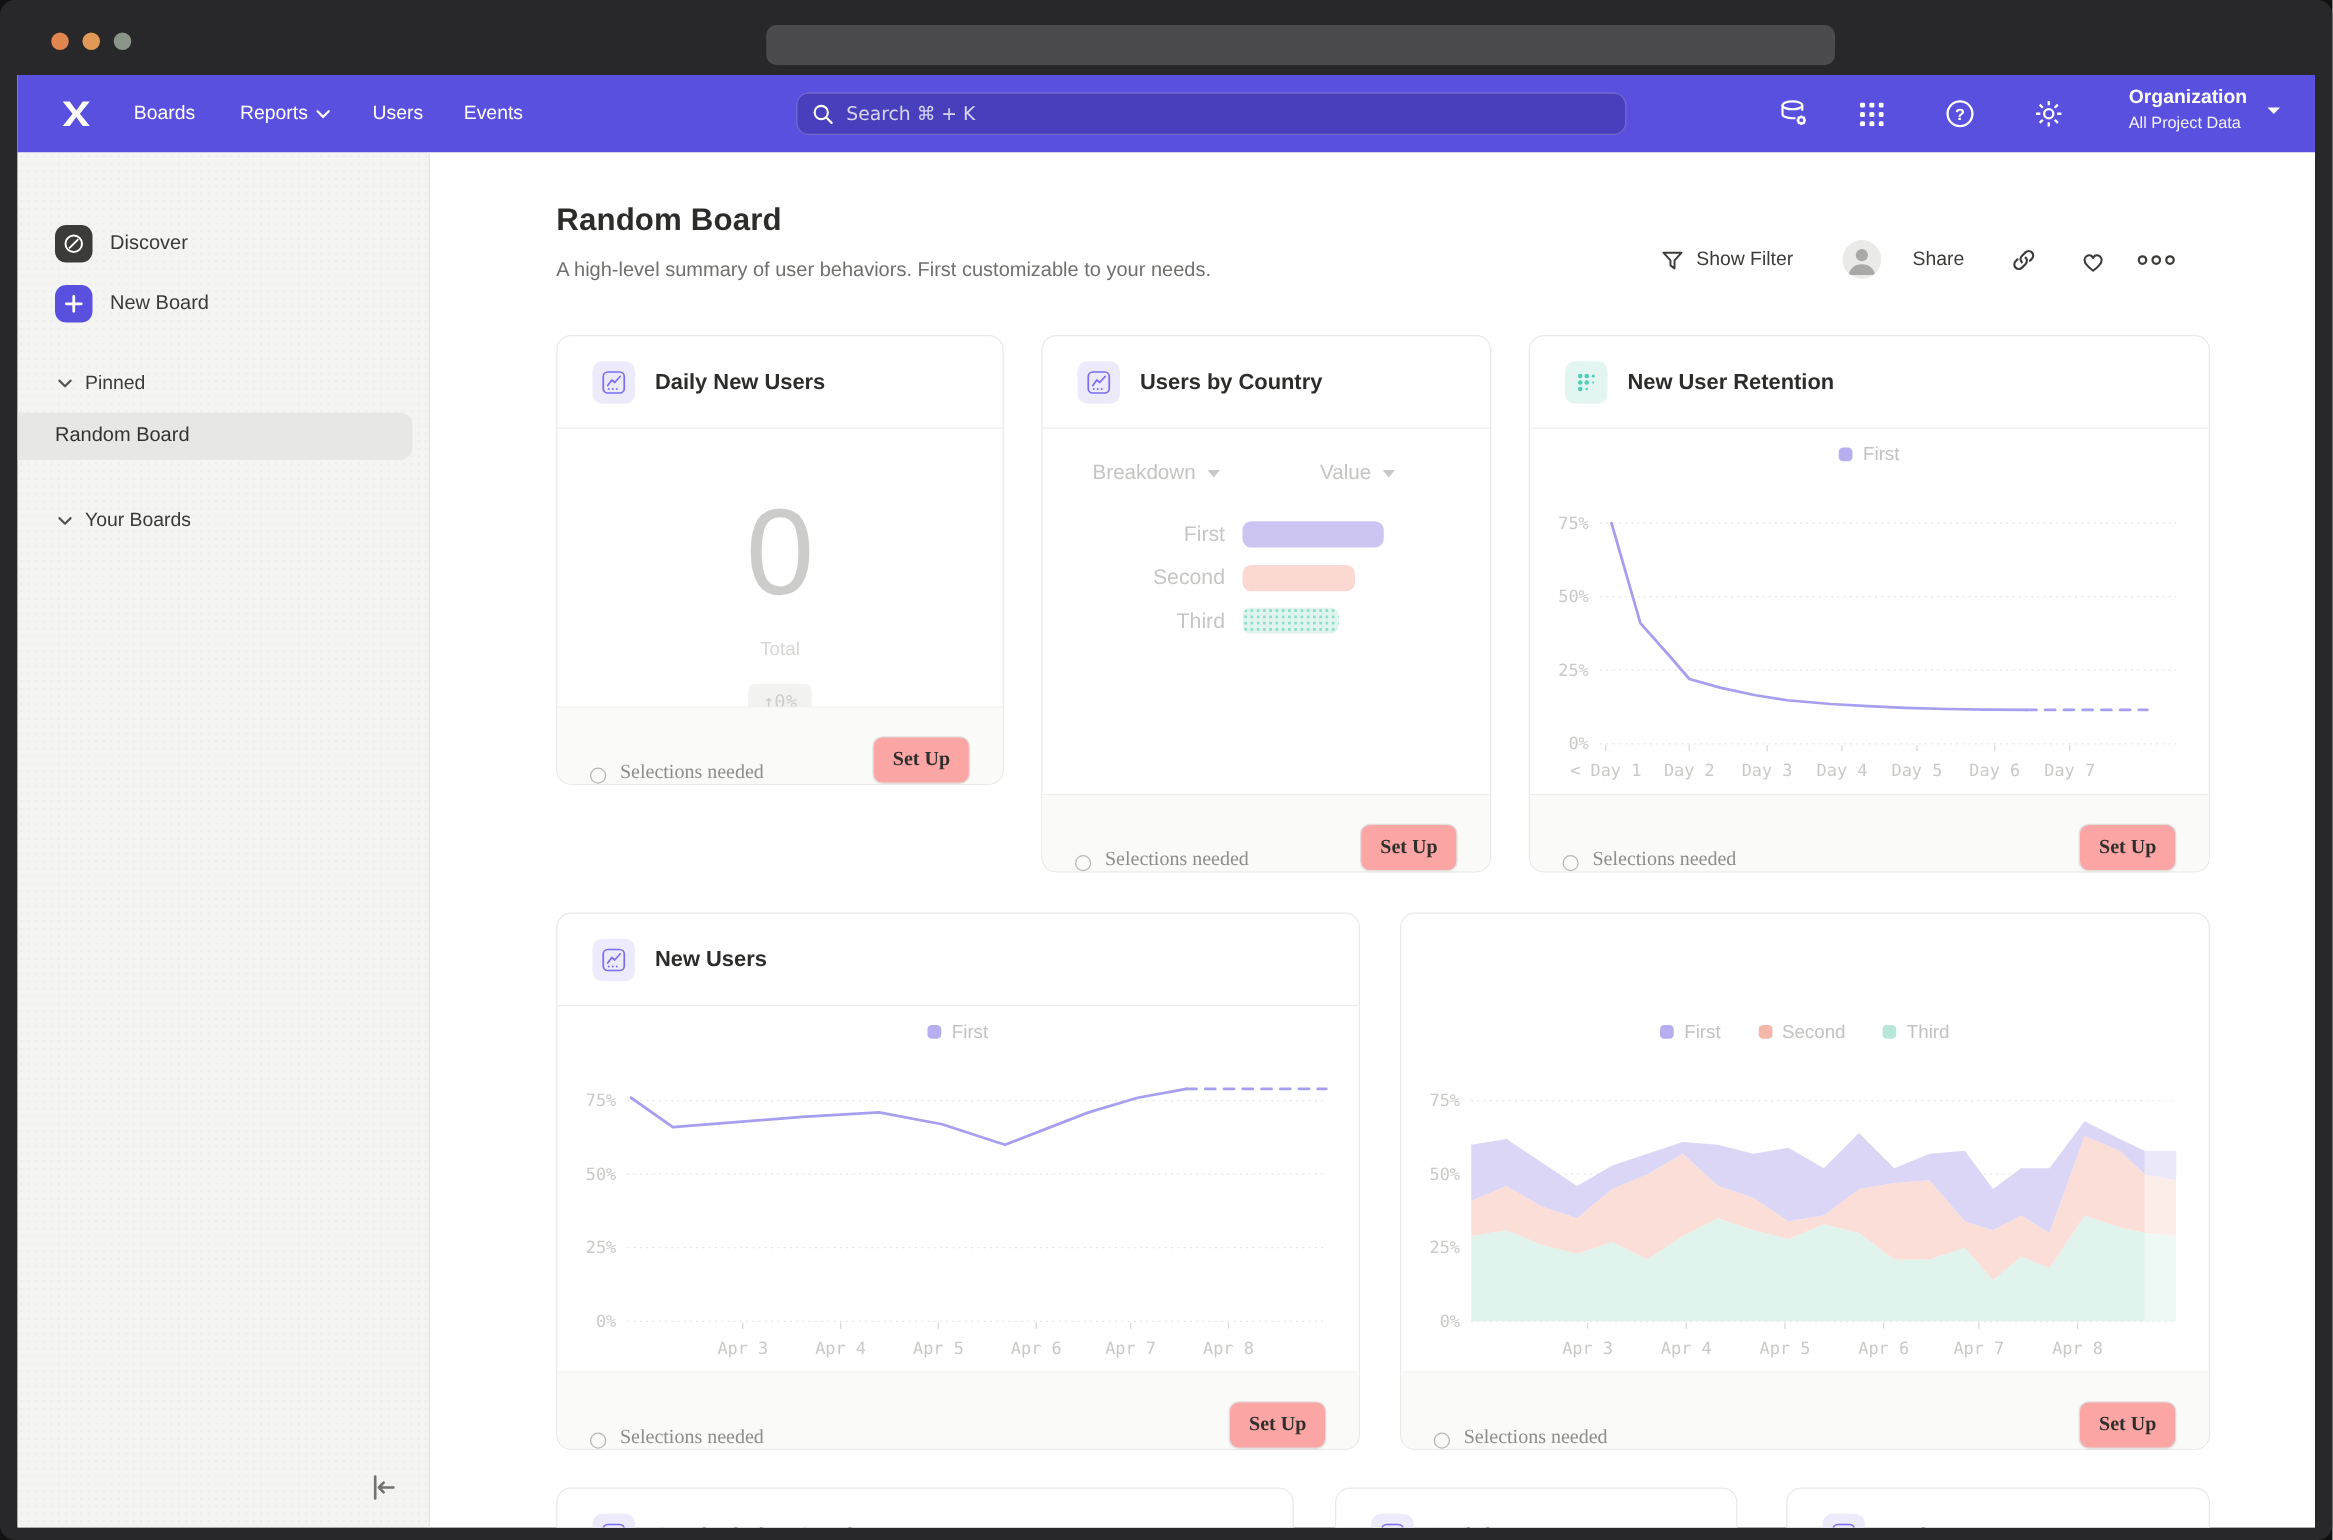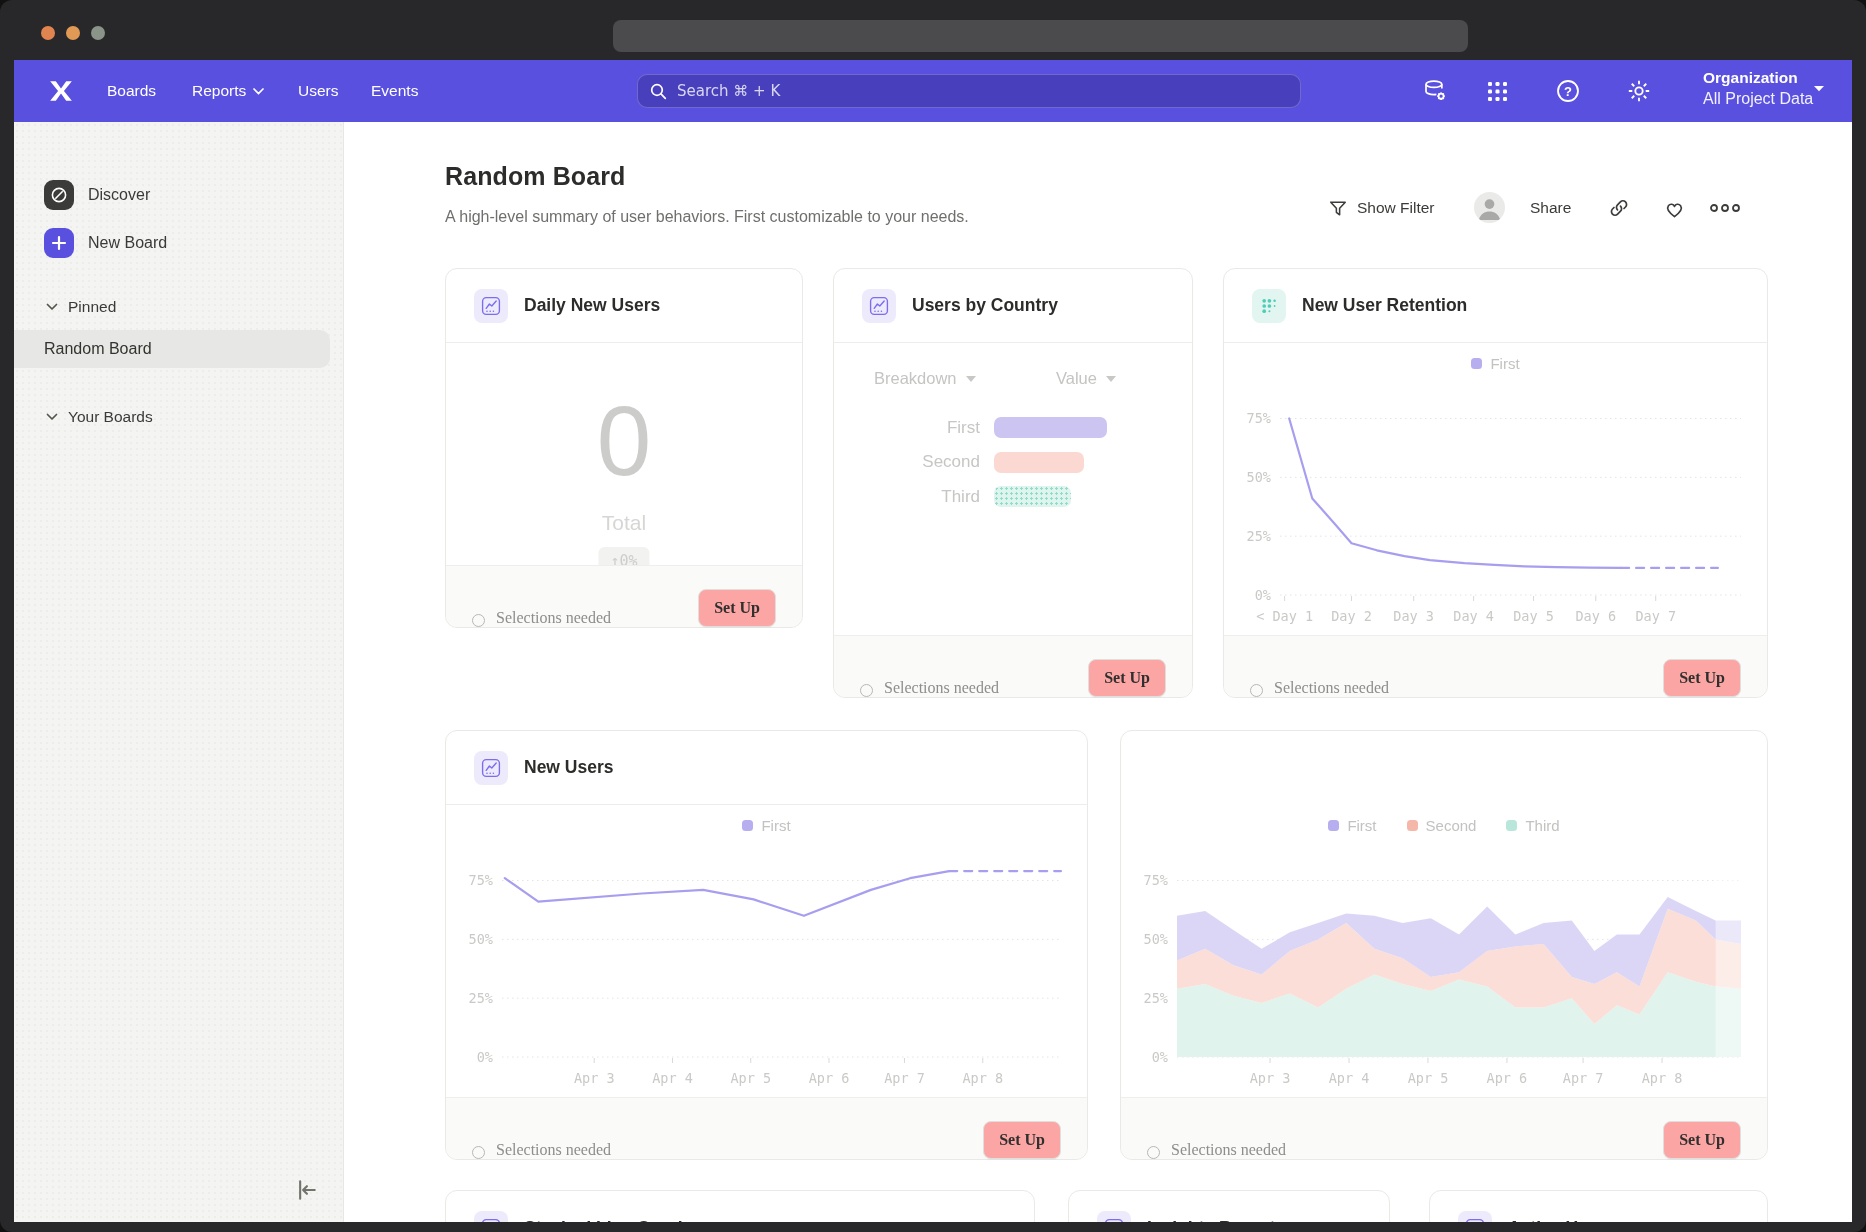--- a/index.html
+++ b/index.html
@@ -14,21 +14,21 @@
   
   .nav { position:absolute; left:0; top:0; width:100%; height:62px; background:#5a50e0; }
   .nav-logo { position:absolute; left:34px; top:18px; width:26px; height:26px; }
   .nav-item { position:absolute; top:0; height:62px; line-height:62px; color:#fff; font-size:15.5px; display:flex; align-items:center; gap:7px; }
   .search { position:absolute; left:623px; top:14px; width:664px; height:34px; border-radius:10px; background:rgba(10,6,60,0.22); border:1px solid rgba(255,255,255,0.22); display:flex; align-items:center; padding:0 12px; gap:10px; }
   .search input { flex:1; background:transparent; border:none; outline:none; color:#fff; font-size:15px; font-family:"DejaVu Sans", sans-serif; }
   .search input::placeholder { color:rgba(255,255,255,0.78); }
   .nav-icon { position:absolute; top:17px; width:28px; height:28px; display:flex; align-items:center; justify-content:center; }
   .org { position:absolute; left:1689px; top:9px; color:#fff; }
   .org .o1 { font-size:15.5px; font-weight:700; }
-  .org .o2 { font-size:16px; opacity:0.92; margin-top:3px;text-align:right; }
+  .org .o2 { font-size:13px; opacity:0.92; margin-top:3px; }
   .org-chev { position:absolute; left:1799px; top:25px; }
   
   .bodyarea { position:absolute; left:0; top:62px; width:100%; height:1100px; }
   .sidebar { position:absolute; left:0; top:0; width:330px; height:100%; background-color:#f4f4f2;
              background-image:radial-gradient(rgba(110,110,100,0.06) 1px, transparent 1.2px); background-size:6px 6px;
              border-right:1px solid #e7e7e5; }
   .side-row { position:absolute; display:flex; align-items:center; gap:14px; color:#3a3a38; font-size:16px; }
   .side-chip { width:30px; height:30px; border-radius:9px; display:flex; align-items:center; justify-content:center; }
   .side-sec { position:absolute; display:flex; align-items:center; gap:10px; color:#3a3a38; font-size:15.5px; }
   .side-sel { position:absolute; left:0; top:208px; width:316px; height:38px; background:#e7e7e5; border-radius:0 10px 10px 0; display:flex; align-items:center; padding-left:30px; font-size:16px; color:#33332f; }
@@ -45,21 +45,21 @@
   .chip { width:34px; height:34px; border-radius:8px; display:flex; align-items:center; justify-content:center; flex:none; }
   .chip-purple { background:#edeafb; }
   .chip-mint { background:#e3f5f0; }
   .card-title { font-size:17.5px; font-weight:700; color:#2c2c2a; }
   .card-foot { position:absolute; left:0; right:0; bottom:0; height:62px; background:#fafaf9; border-top:1px solid #eeeeec; border-radius:0 0 12px 12px; display:flex; align-items:flex-end; padding:0 26px;font-family:Liberation Serif, serif; }
   .sel-circle { width:13px; height:13px; border:1.5px solid #b7b7b5; border-radius:50%; flex:none; }
   .sel-text { margin-left:11px; font-size:16px; color:#8d8d8b; flex:1; }
   .setup-btn { height:38px; padding:0 15px; background:#fca5a5; border:1px solid #dfdfdd; border-radius:8px; font-size:16px; font-weight:600; color:#2f2f2d; display:flex; align-items:center; box-shadow:0 1px 1px rgba(0,0,0,0.03); }
   
   .big0 { position:absolute; left:0; right:0; top:116px; text-align:center; font-size:98px; color:#cccccb; font-weight:500; }
-  .big0-label { position:absolute; left:0; right:0; top:242px; text-align:center; font-size:21px; color:#d6d6d4; }
+  .big0-label { position:absolute; left:0; right:0; top:242px; text-align:center; font-size:15px; color:#d6d6d4; }
   .big0-badge { position:absolute; left:50%; transform:translateX(-50%); top:278px; background:#f2f2f0; border-radius:6px; padding:5px 12px; font-family:"DejaVu Sans Mono", monospace; font-size:15px; color:#cdcdcb; }
   
   .dd-row { position:absolute; left:0; top:100px; width:100%; }
   .dd { position:absolute; display:flex; align-items:center; gap:9px; font-size:16.5px; color:#c4c4c2; }
   .caret { width:0; height:0; border-left:5px solid transparent; border-right:5px solid transparent; border-top:6px solid #c8c8c6; }
   .bar-rows { position:absolute; left:0; top:148px; right:0; }
   .bar-row { position:absolute; left:0; right:0; height:21px; display:flex; align-items:center; }
   .bar-label { width:160px; text-align:right; font-size:17px; color:#c6c6c4; padding-right:14px; }
   .hbar { height:21px; border-radius:7px; }
   

